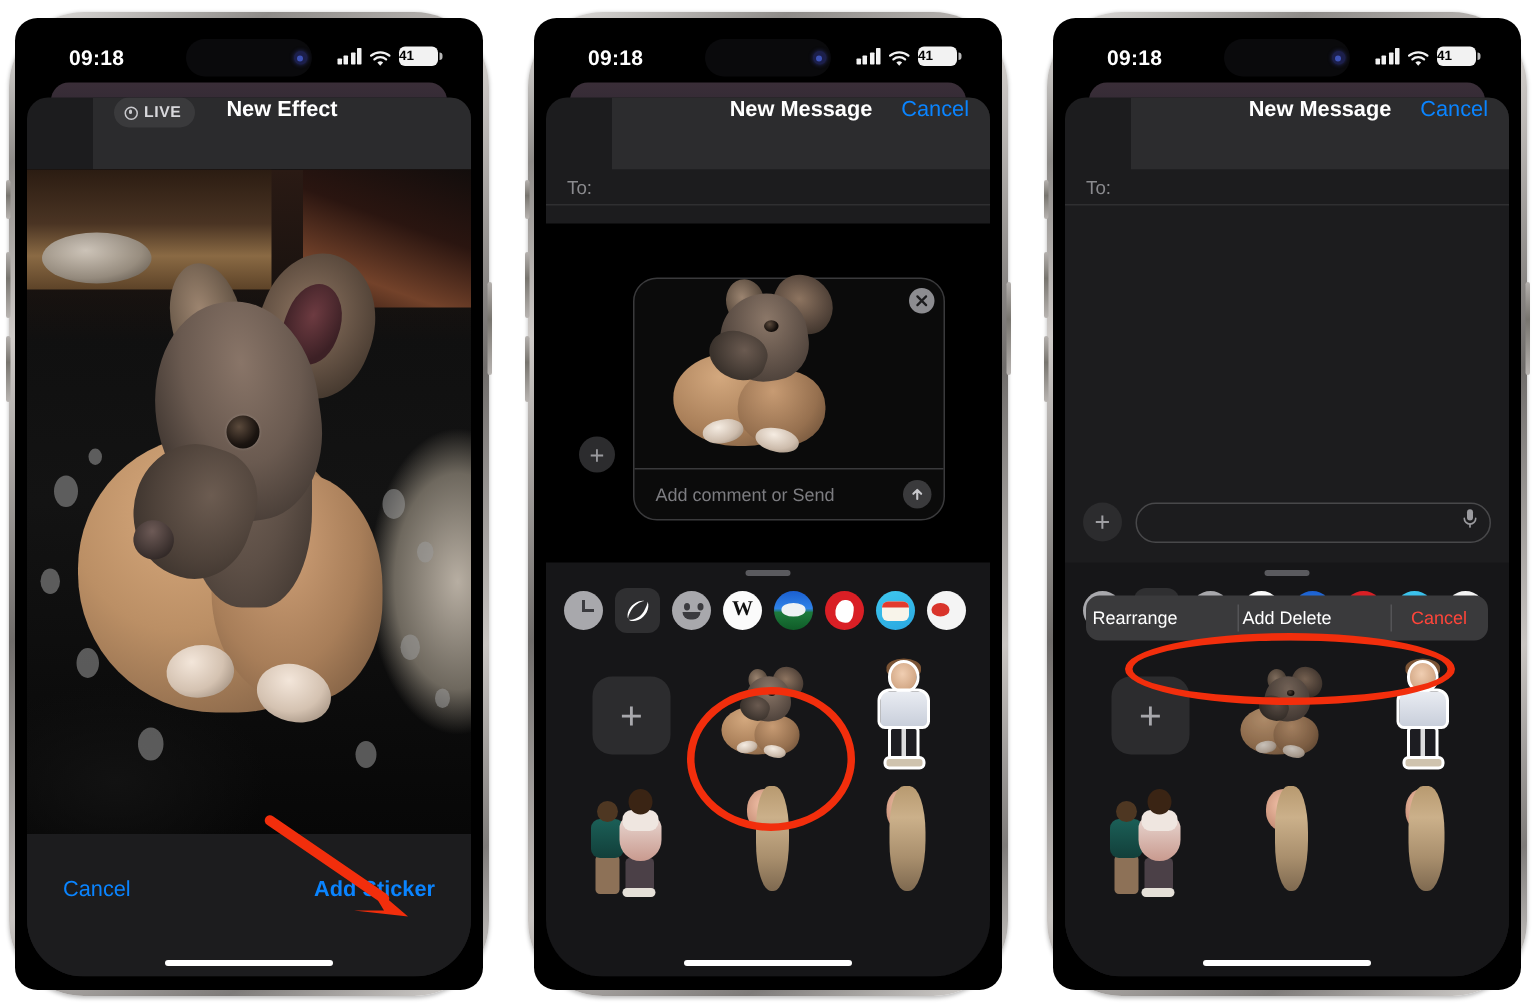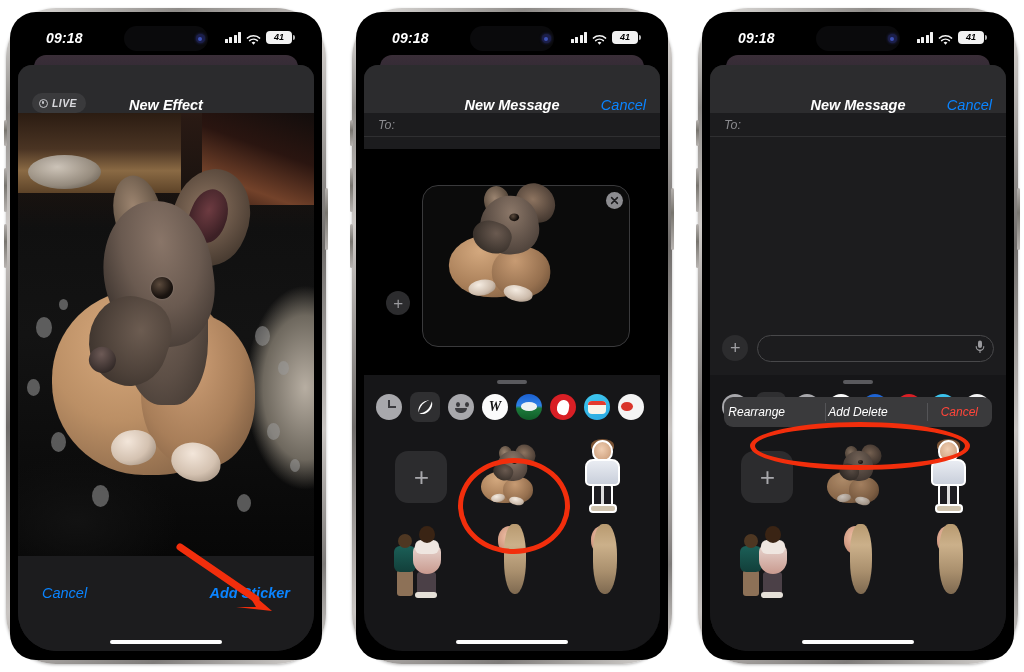--- a/index.html
+++ b/index.html
@@ -32,26 +32,25 @@
     padding: 4px;
     box-shadow: 0 1px 3px rgba(0,0,0,0.28);
   }
   .phone.p1 { left: 6px; }
   .phone.p2 { left: 352px; }
   .phone.p3 { left: 698px; }
 
   .bezel {
     width: 100%;
     height: 100%;
-    border-radius: 26px;
+    border-radius: 15px;
     background: #000000;
     padding: 9px 8px;
     position: relative;
     overflow: hidden;
-    font-style: italic;
   }
 
   .screen {
     width: 100%;
     height: 100%;
     border-radius: 38px;
     background: #000000;
     position: relative;
     overflow: hidden;
   }
@@ -132,21 +131,20 @@
   .bars i:nth-child(3) { height: 8px; }
   .bars i:nth-child(4) { height: 11px; }
   .wifi { position: relative; width: 15px; height: 11px; }
   .battery {
     position: relative;
     width: 26px; height: 13px;
     border-radius: 4px;
     background: #f2f2f2;
     display: flex;
     align-items: center;
-    justify-content: center;
   }
   .battery::after {
     content: "";
     position: absolute;
     right: -3px; top: 4px;
     width: 2px; height: 5px;
     border-radius: 0 2px 2px 0;
     background: #b8b8b8;
   }
   .battery span {
@@ -175,22 +173,23 @@
     background: #1c1c1e;
     z-index: 3;
     overflow: hidden;
   }
 
   .navbar {
     position: relative;
     height: 48px;
     background: #2b2b2d;
     display: flex;
-    align-items: flex-end;
+    align-items: flex-start;
     justify-content: center;
+    margin-left: 44px;
   }
   .navbar.flat { background: #2c2c2e; }
   .nav-title {
     color: #ffffff;
     font-size: 14.5px;
     font-weight: bold;
   }
   .nav-action {
     position: absolute;
     right: 14px;
@@ -1080,20 +1079,28 @@
                     <div class="c"></div>
                   <div class="el"></div>
                     <div class="er"></div>
                   <div class="h"></div>
                     <div class="m"></div>
                     <div class="ey"></div>
                   <div class="p1x"></div>
                     <div class="p2x"></div>
                 </div>
               </div>
+              <div class="bubble-input">
+                <span class="ph">Add comment or Send</span>
+                <span class="send-btn">
+                  <svg width="11" height="11" viewBox="0 0 11 11">
+                    <path d="M5.5 8.6 V2.8 M2.9 5.2 L5.5 2.6 L8.1 5.2" stroke="#c8c8cc" stroke-width="1.4" fill="none" stroke-linecap="round" stroke-linejoin="round"></path>
+                  </svg>
+                </span>
+              </div>
             </div>
           </div>
 
           <div class="drawer">
             <div class="grabber"></div>
 
             <div class="app-row">
               <div class="app-icon ai-clock clockface"></div>
               <div class="app-icon sel">
                 <svg width="19" height="19" viewBox="0 0 19 19">

